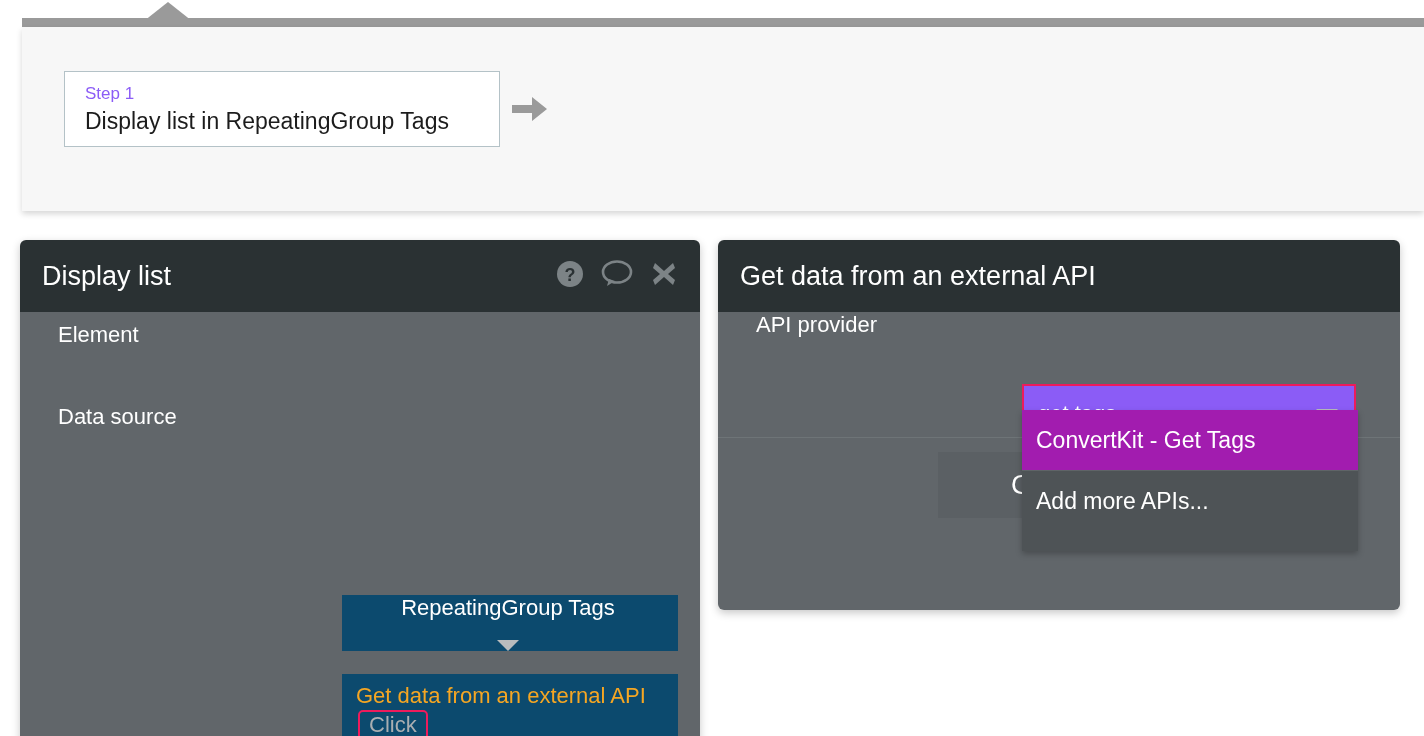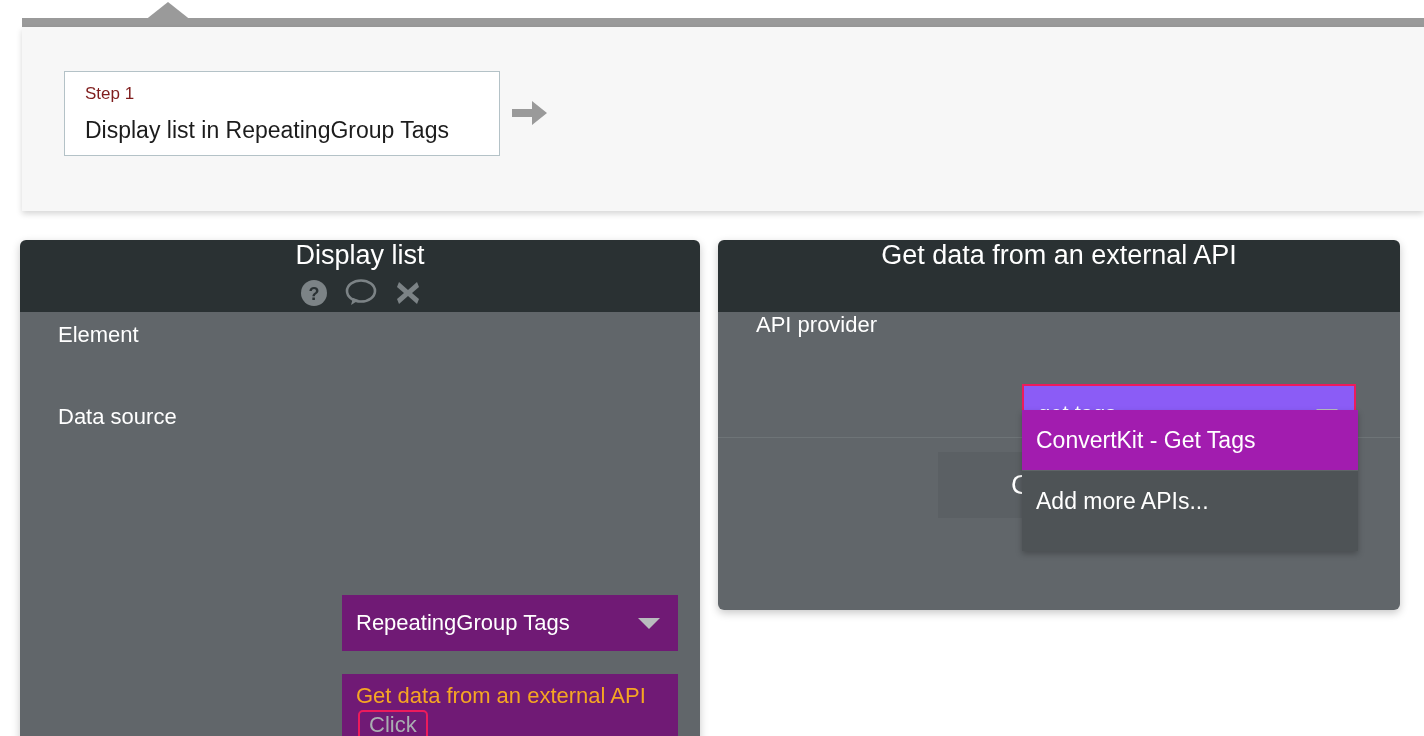--- a/index.html
+++ b/index.html
@@ -54,23 +54,23 @@
   }
   .step-box {
     width: 436px;
     box-sizing: border-box;
     border: 1px solid #b4c2c7;
     background: #ffffff;
     padding: 11px 20px 9px 20px;
   }
   .step-label {
     font-size: 17px;
-    color: #7f1d1d;
+    color: #8b5cf6;
     line-height: 1.35;
-    margin-bottom: 10px;
+    margin-bottom: 1px;
   }
   .step-title {
     font-size: 23px;
     color: #1c1c1c;
     line-height: 1.3;
     white-space: nowrap;
   }
   .step-delete {
     font-size: 17px;
     color: #7d8386;
@@ -109,21 +109,20 @@
     overflow: visible;
   }
   .panel-header {
     background: #2a3133;
     border-radius: 6px 6px 0 0;
     height: 72px;
     display: flex;
     align-items: center;
     padding: 0 22px 0 22px;
     box-sizing: border-box;
-    flex-direction: column;
   }
   .panel-title {
     font-size: 27px;
     color: #ffffff;
     flex: 1;
     white-space: nowrap;
   }
   .header-icons {
     display: flex;
     align-items: center;
@@ -140,25 +139,26 @@
     align-items: flex-start;
     padding: 0 22px 0 38px;
     box-sizing: border-box;
   }
   .row-label {
     font-size: 22px;
     color: #ffffff;
     white-space: nowrap;
   }
   .field {
-    background: #701a75;
-    box-sizing: border-box;
-    display: flex;
-    align-items: center;
-    cursor: pointer;
+    background: #0c4a6e;
+    box-sizing: border-box;
+    display: flex;
+    align-items: center;
+    cursor: pointer;
+    flex-direction: column;
   }
   .field-text {
     font-size: 22px;
     color: #ffffff;
     white-space: nowrap;
   }
   .caret {
     width: 0; height: 0;
     border-left: 11px solid transparent;
     border-right: 11px solid transparent;

